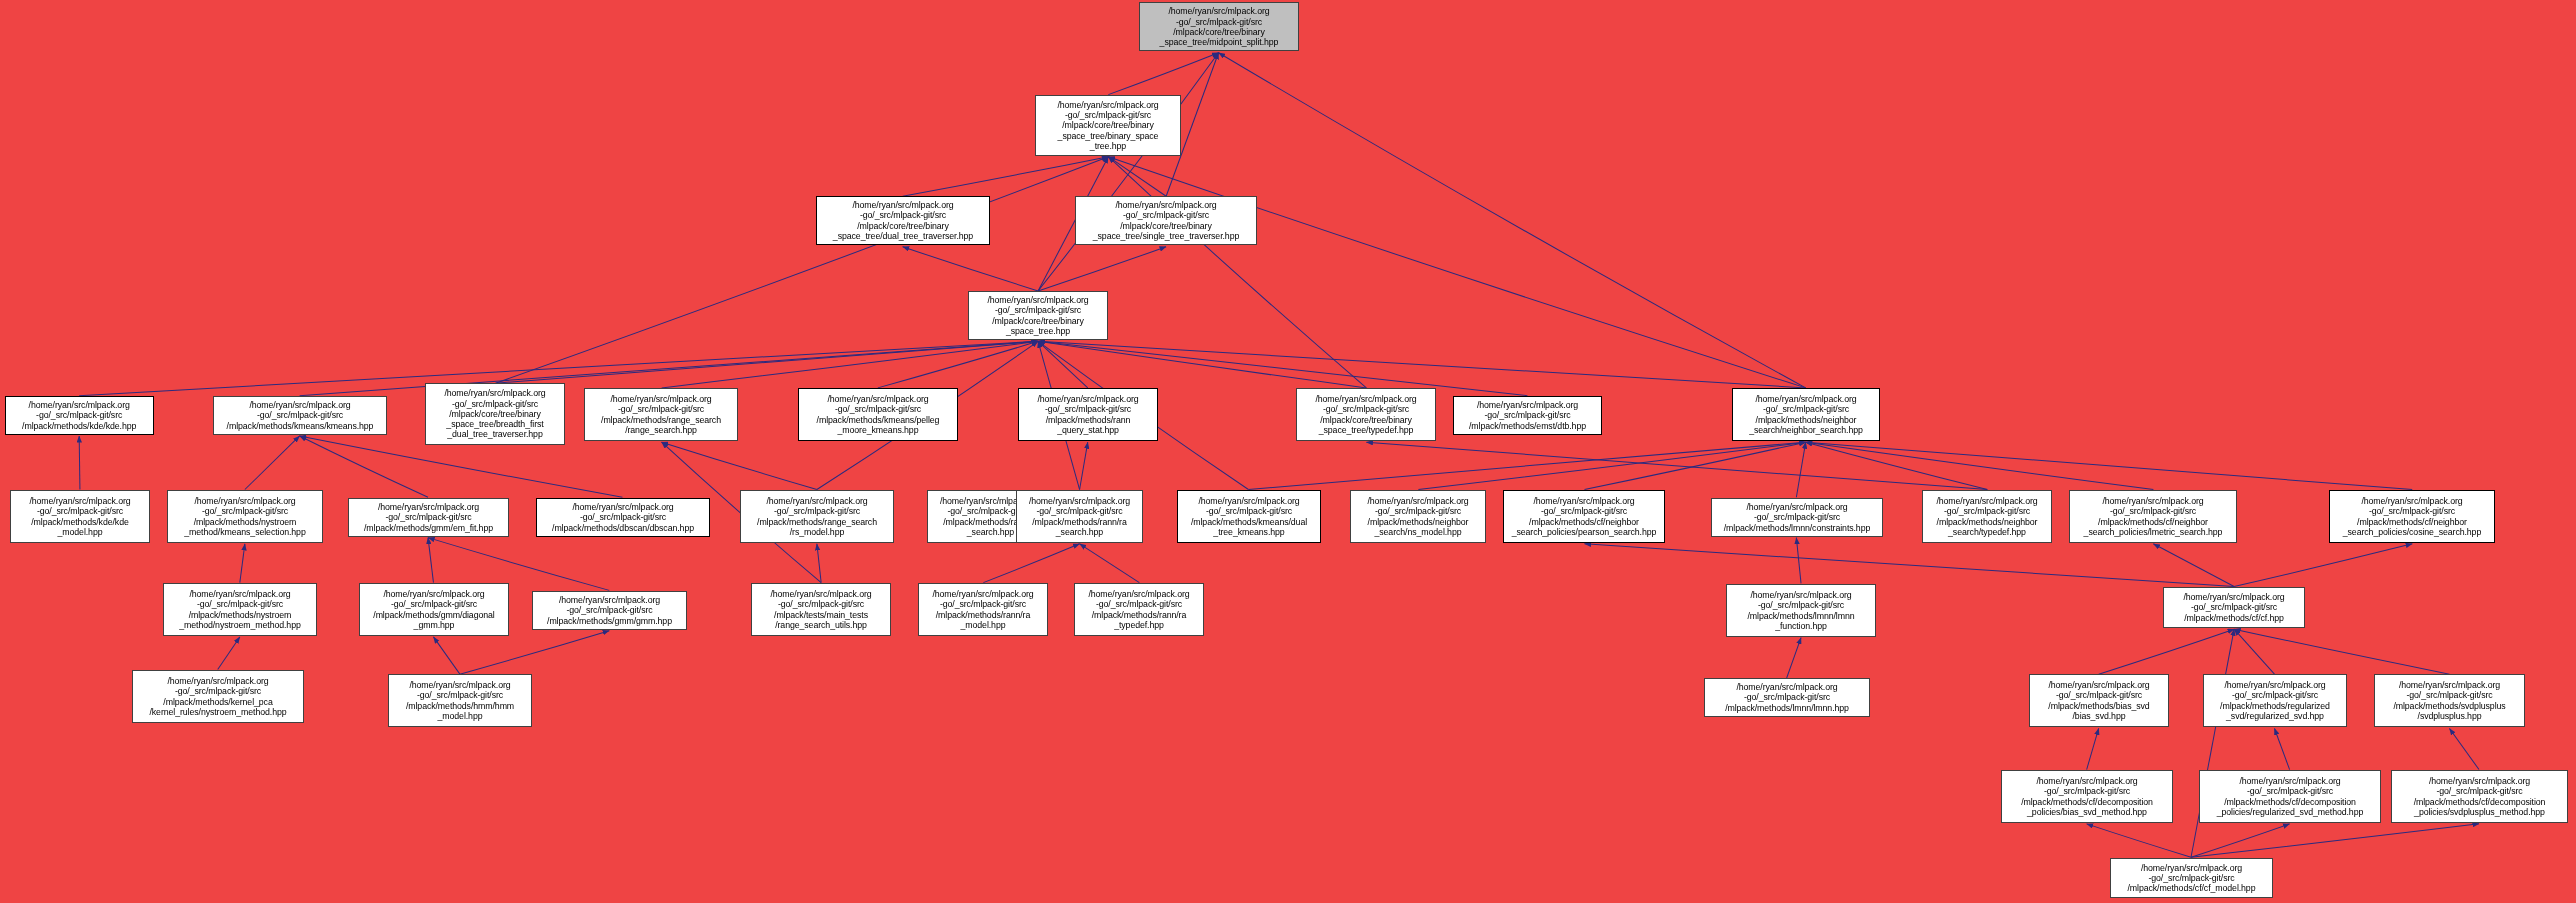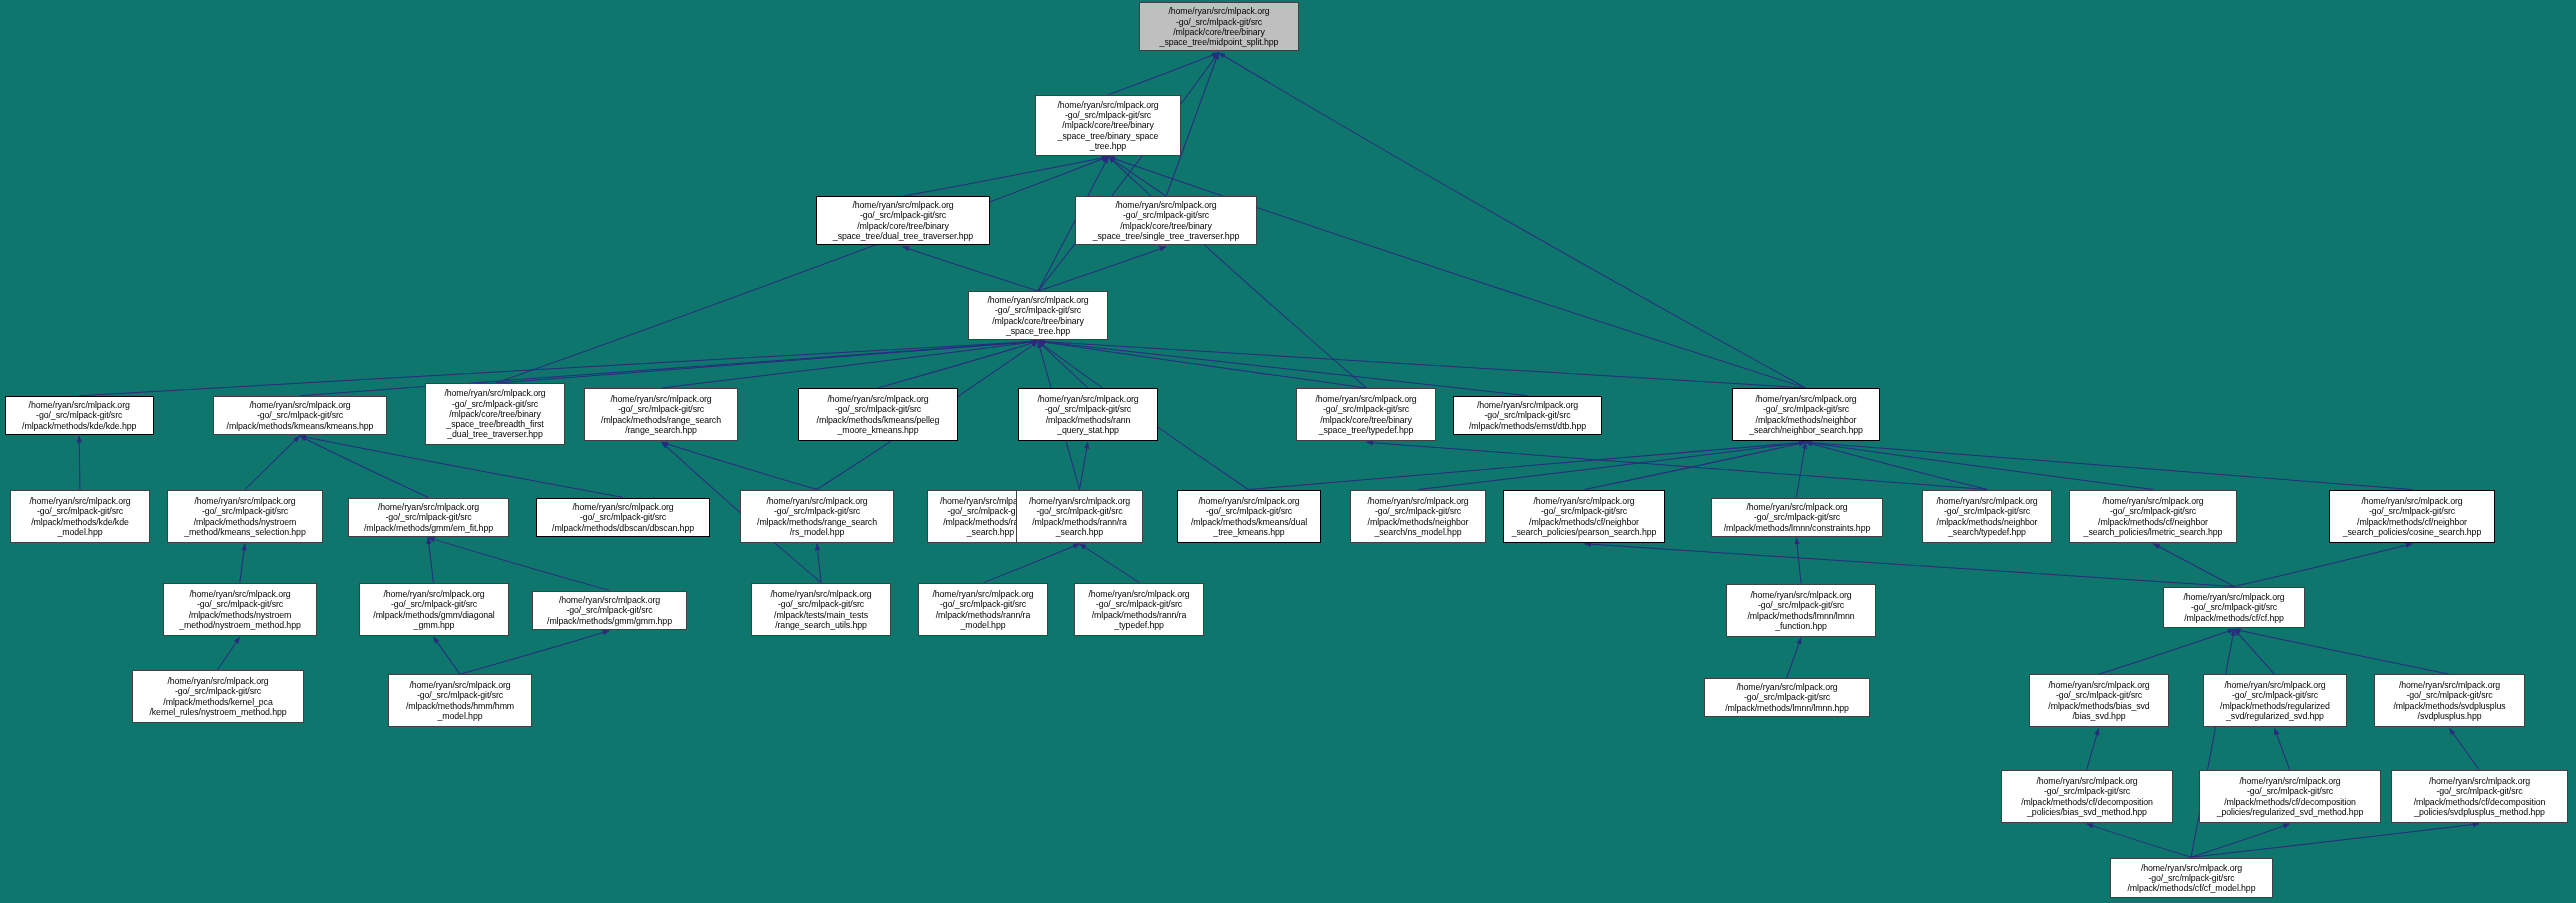--- a/index.html
+++ b/index.html
@@ -5,21 +5,21 @@
 <style>
   html, body {
     margin: 0;
     padding: 0;
     background: #ffffff;
   }
   #graph {
     position: relative;
     width: 2576px;
     height: 903px;
-    background: #0f766e;
+    background: #ef4444;
     font-family: "Liberation Sans", sans-serif;
     overflow: hidden;
   }
   #edge-layer {
     position: absolute;
     left: 0;
     top: 0;
     width: 2576px;
     height: 903px;
     pointer-events: none;

